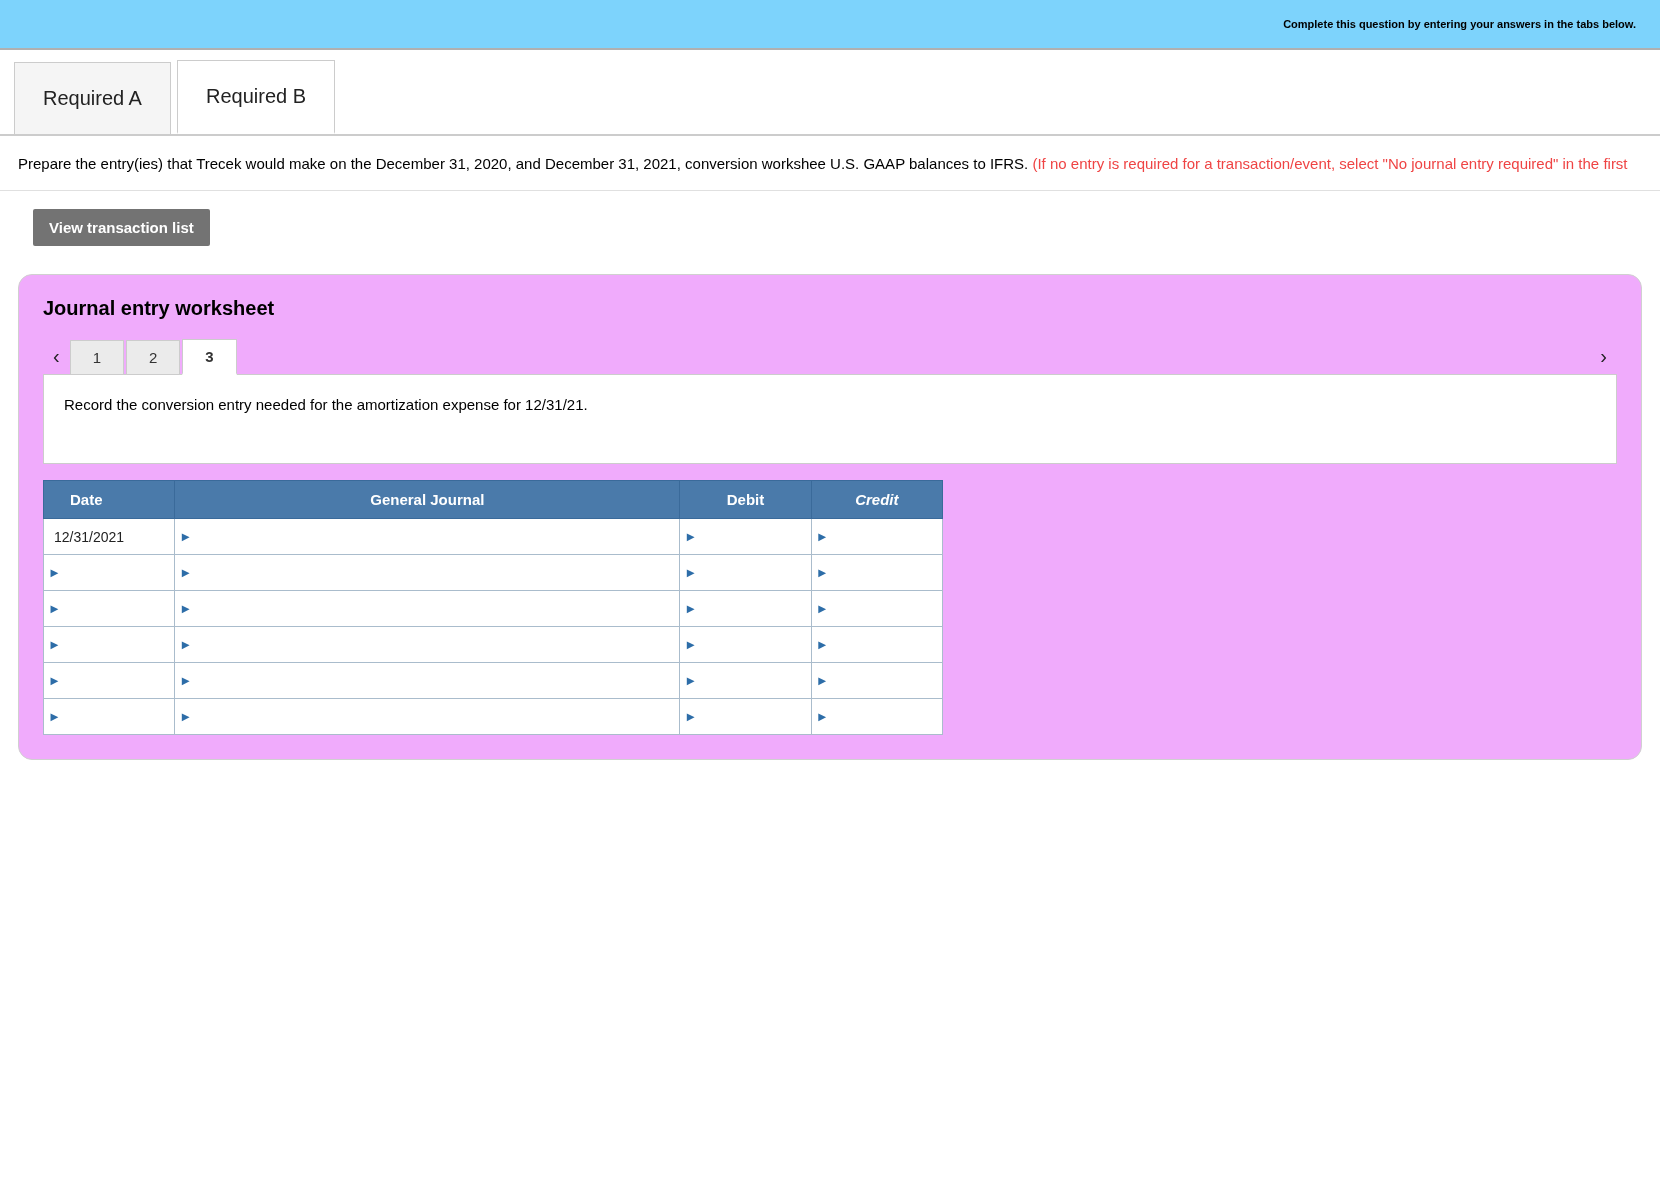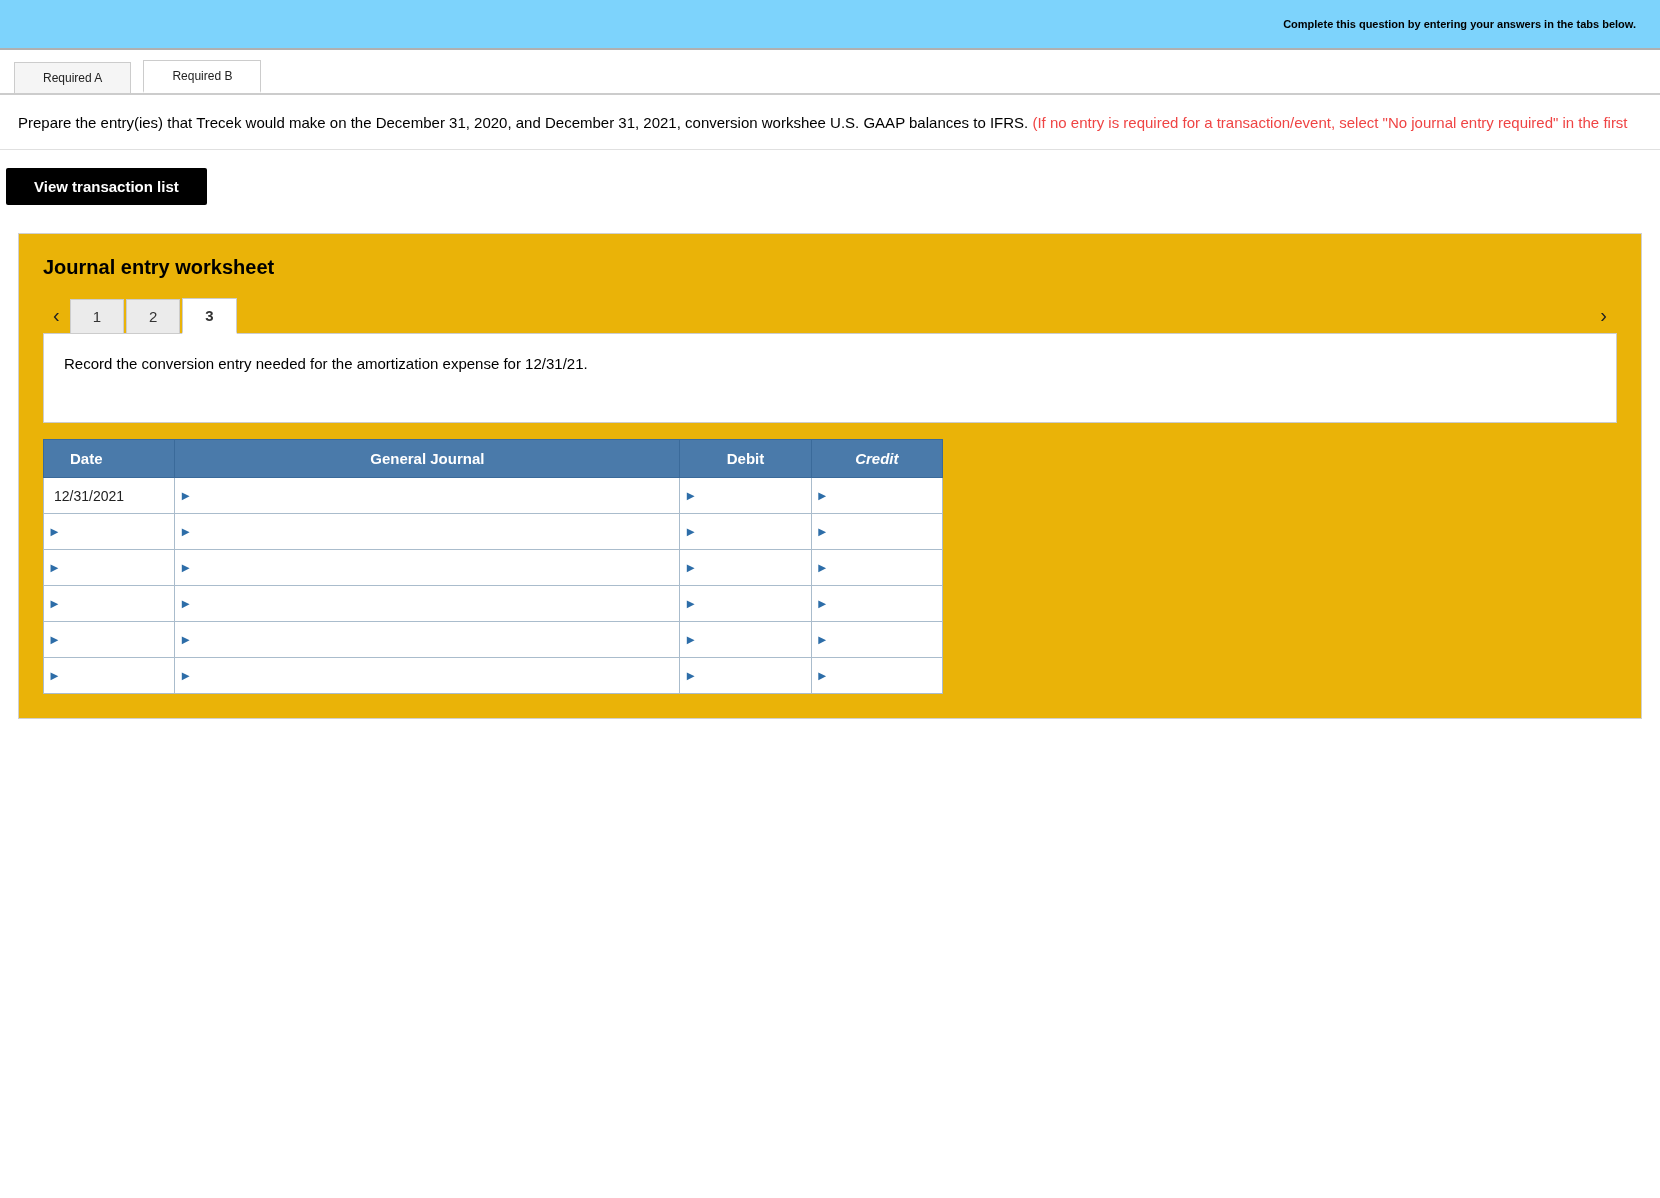--- a/index.html
+++ b/index.html
@@ -29,28 +29,28 @@
       display: flex;
       flex-direction: row;
       align-items: flex-end;
       background: #ffffff;
       padding: 0 0 0 14px;
       border-bottom: 2px solid #cccccc;
       margin-top: 10px;
     }
 
     .tab {
-      padding: 8px 28px;
+      padding: 24px 28px;
       border: 1px solid #cccccc;
       border-bottom: none;
       background: #f5f5f5;
       cursor: pointer;
-      font-size: 12px;
+      font-size: 20px;
       color: #222;
-      margin-right: 12px;
+      margin-right: 6px;
     }
 
     .tab.active {
       background: #ffffff;
       border-bottom: 2px solid #ffffff;
       font-weight: normal;
       z-index: 1;
       position: relative;
       top: 0;
     }
@@ -62,37 +62,37 @@
       line-height: 1.6;
       border-bottom: 1px solid #e0e0e0;
     }
 
     .instruction-block .red-text {
       color: #ef4444;
     }
 
     .view-transaction-btn {
       display: inline-block;
-      margin: 18px 6px;
-      padding: 10px 28px;
-      background: #000000;
+      margin: 18px 33px;
+      padding: 10px 16px;
+      background: #737373;
       color: #ffffff;
       font-weight: bold;
       font-size: 15px;
       cursor: pointer;
       border: none;
       border-radius: 2px;
     }
 
     .worksheet-container {
       margin: 10px 18px 18px 18px;
-      background: #eab308;
+      background: #f0abfc;
       padding: 22px 24px 24px 24px;
       border: 1px solid #d0d0d0;
-      border-radius: 0;
+      border-radius: 14px;
     }
 
     .worksheet-title {
       font-weight: bold;
       font-size: 20px;
       margin-bottom: 18px;
     }
 
     .entry-tabs-row {
       display: flex;

